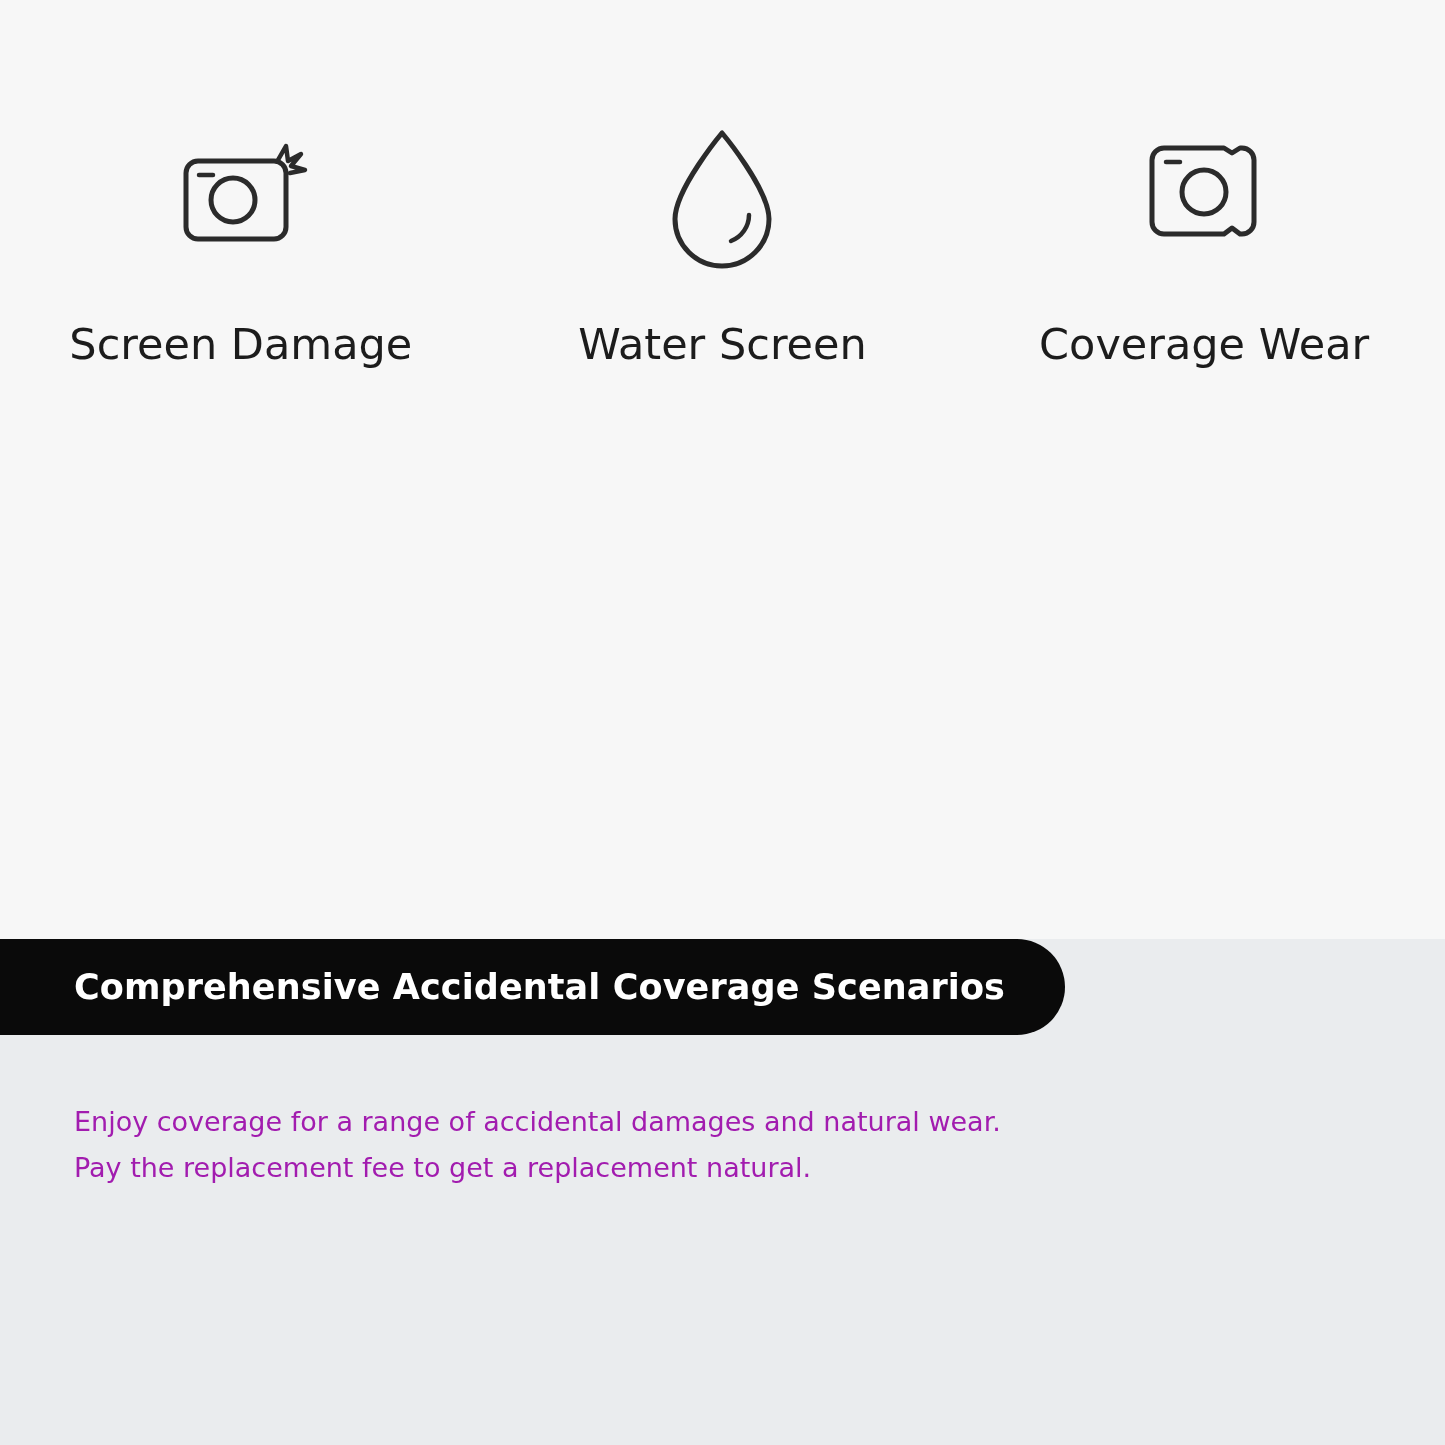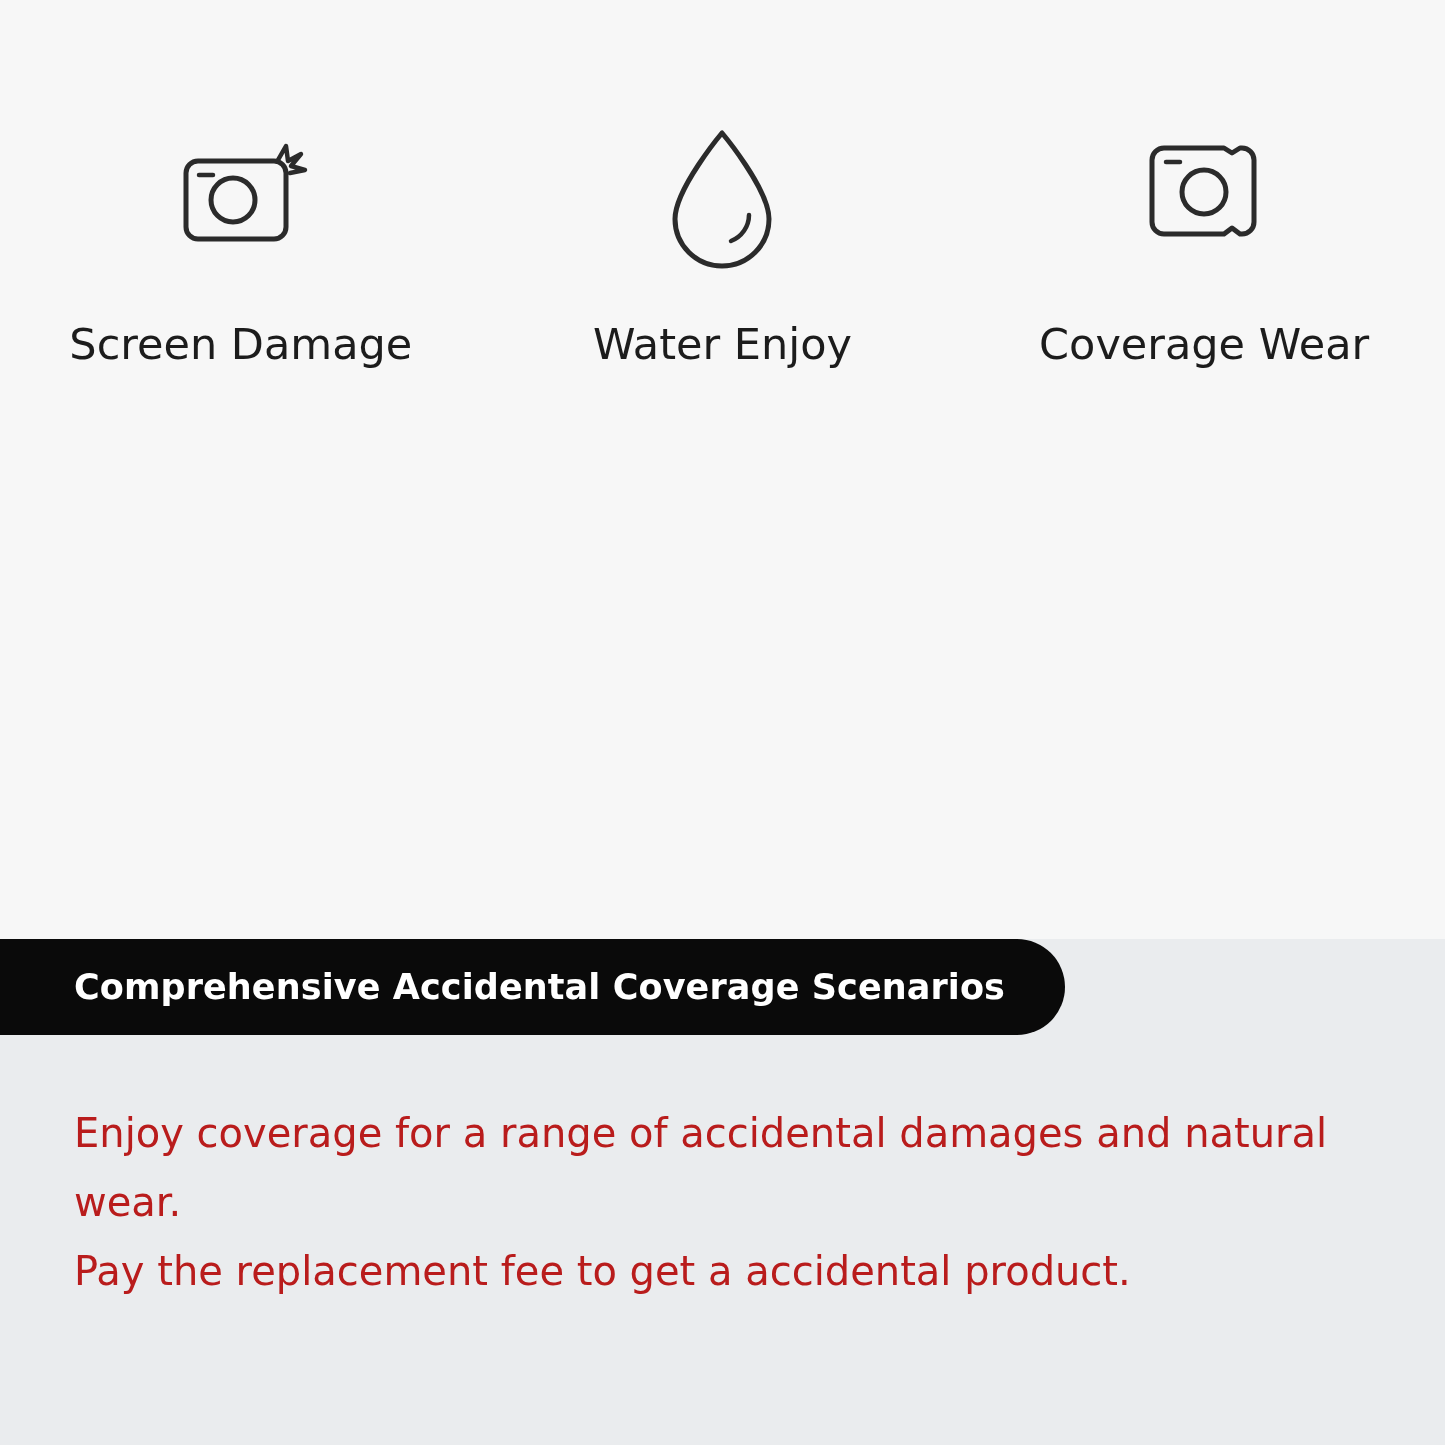--- a/index.html
+++ b/index.html
@@ -88,23 +88,23 @@
     font-weight: bold;
     font-family: "DejaVu Sans", sans-serif;
     letter-spacing: 0.1px;
     text-align: center;
   }
   .body-copy {
     position: absolute;
     top: 160px;
     left: 74px;
     right: 90px;
-    font-size: 40px;
+    font-size: 27px;
     line-height: 1.72;
-    color: #b91c1c;
+    color: #a21caf;
     font-family: "DejaVu Sans", sans-serif;
   }
 </style>
 </head>
 <body>
 
 <div class="page">
 
   <div class="icon-grid">
 
@@ -121,21 +121,21 @@
     </div>
 
 
     <div class="cell">
       <div class="icon-wrap">
         <svg width="130" height="150" viewBox="0 0 130 150" fill="none" stroke="#2b2b2b" stroke-width="5" stroke-linecap="round" stroke-linejoin="round">
           <path d="M65 10C65 10 18 66 18 96a47 47 0 0 0 94 0c0-30-47-86-47-86z"></path>
           <path d="M92 92a28 28 0 0 1-18 26" stroke-width="4.5"></path>
         </svg>
       </div>
-      <div class="cell-label">Water Enjoy</div>
+      <div class="cell-label">Water Screen</div>
     </div>
 
     <div class="cell">
       <div class="icon-wrap">
         <svg width="140" height="140" viewBox="0 0 140 140" fill="none" stroke="#2b2b2b" stroke-width="5" stroke-linecap="round" stroke-linejoin="round">
           <path d="M18 32a12 12 0 0 1 12-12h60l8 5 8-5h2a12 12 0 0 1 12 12v62a12 12 0 0 1-12 12h-2l-8-6-8 6H30a12 12 0 0 1-12-12z"></path>
           <circle cx="70" cy="64" r="22"></circle>
           <path d="M32 34h14" stroke-width="4.5"></path>
         </svg>
       </div>
@@ -143,17 +143,17 @@
     </div>
 
   </div>
 
   <div class="bottom">
     <div class="banner-tab">
       <span class="banner-title">Comprehensive Accidental Coverage Scenarios</span>
     </div>
     <div class="body-copy">
       <div>Enjoy coverage for a range of accidental damages and natural wear.</div>
-      <div>Pay the replacement fee to get a accidental product.</div>
+      <div>Pay the replacement fee to get a replacement natural.</div>
     </div>
   </div>
 
 </div>
 
 </body></html>

